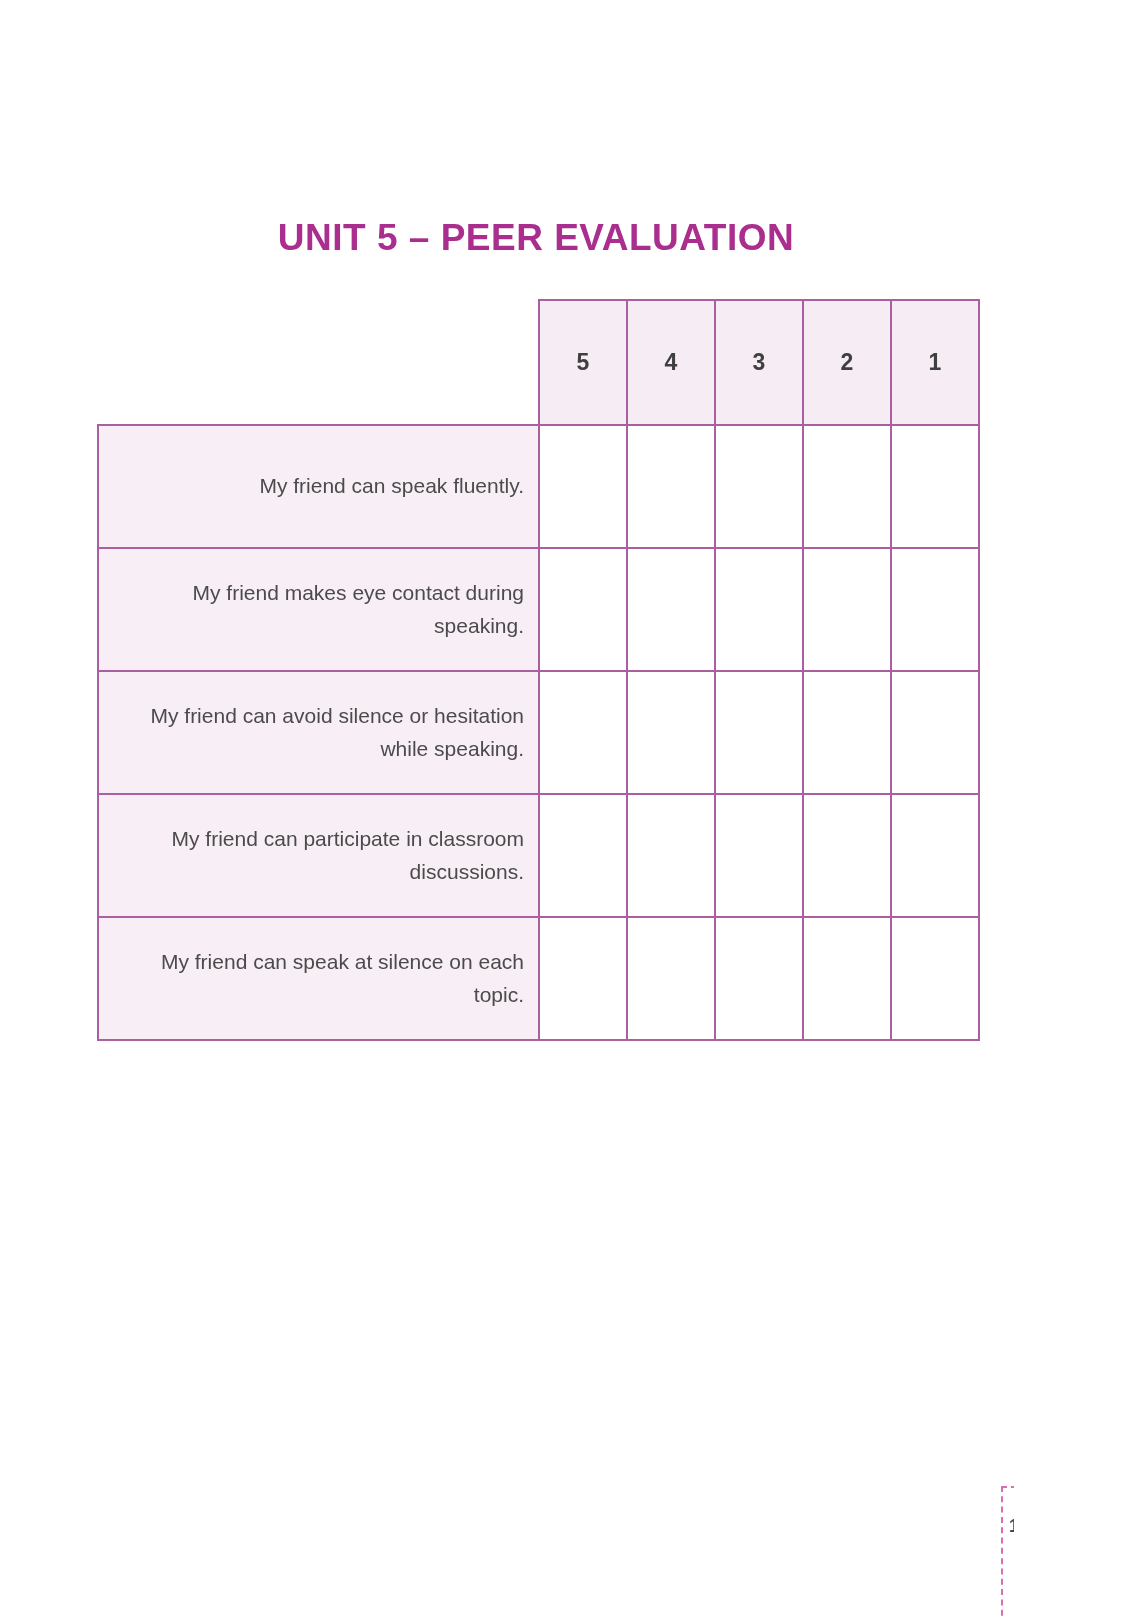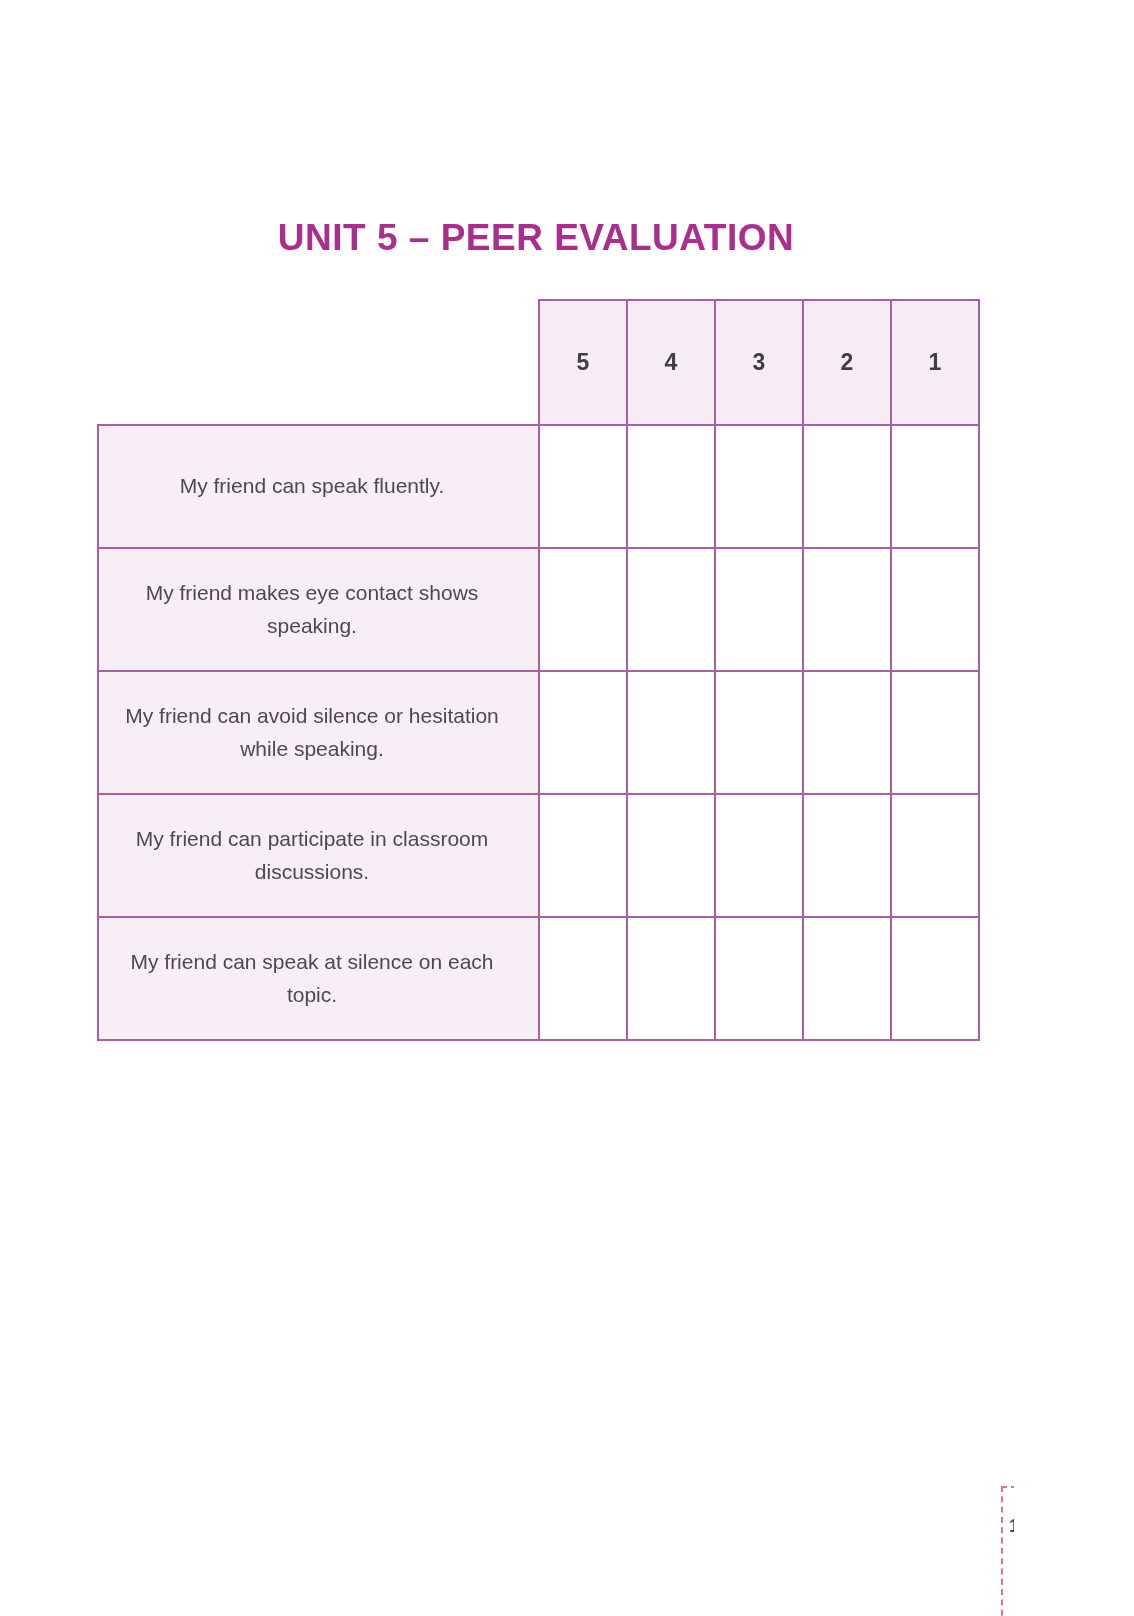--- a/index.html
+++ b/index.html
@@ -52,23 +52,23 @@
     text-align: center;
     vertical-align: middle;
   }
   td.criteria {
     width: 441px;
     height: 123px;
     background: #f8eff6;
     color: #4b4b4b;
     font-size: 21px;
     line-height: 1.55;
-    padding: 0 26px 0 13px;
+    padding: 0 14px 0 13px;
     vertical-align: middle;
-    text-align: center;
+    text-align: right;
   }
   td.rating {
     width: 88px;
     background: #ffffff;
   }
   .page-tab {
     position: absolute;
     left: 1001px;
     top: 1486px;
     width: 46px;
@@ -107,21 +107,21 @@
     <tbody>
       <tr>
         <td class="criteria">My friend can speak fluently.</td>
         <td class="rating"></td>
         <td class="rating"></td>
         <td class="rating"></td>
         <td class="rating"></td>
         <td class="rating"></td>
       </tr>
       <tr>
-        <td class="criteria">My friend makes eye contact shows speaking.</td>
+        <td class="criteria">My friend makes eye contact during speaking.</td>
         <td class="rating"></td>
         <td class="rating"></td>
         <td class="rating"></td>
         <td class="rating"></td>
         <td class="rating"></td>
       </tr>
       <tr>
         <td class="criteria">My friend can avoid silence or hesitation while speaking.</td>
         <td class="rating"></td>
         <td class="rating"></td>

